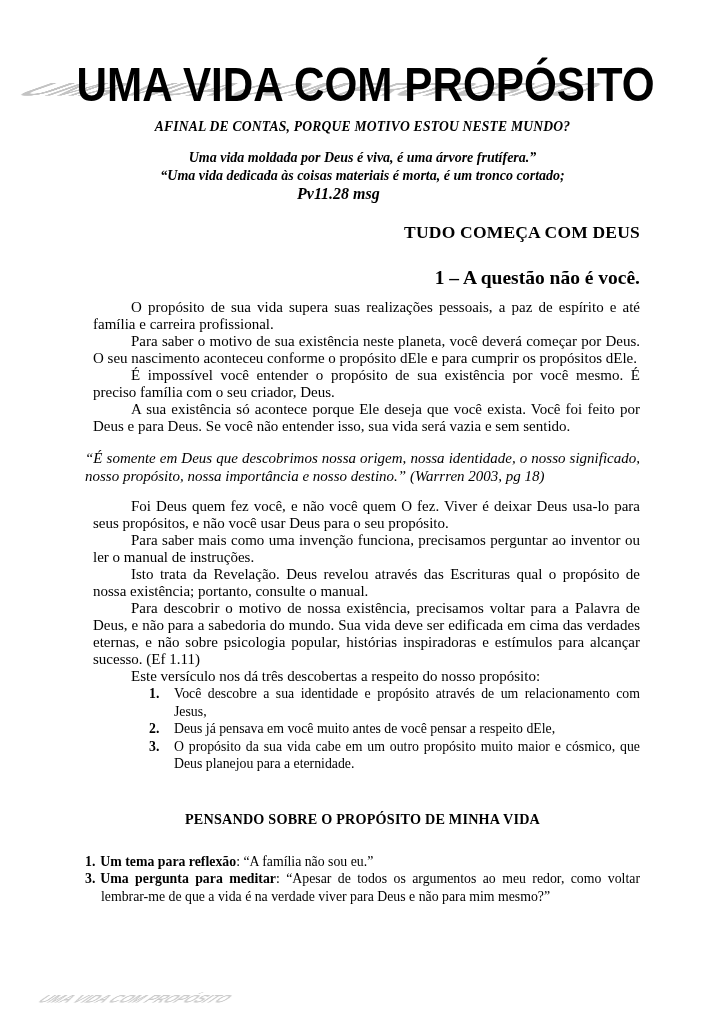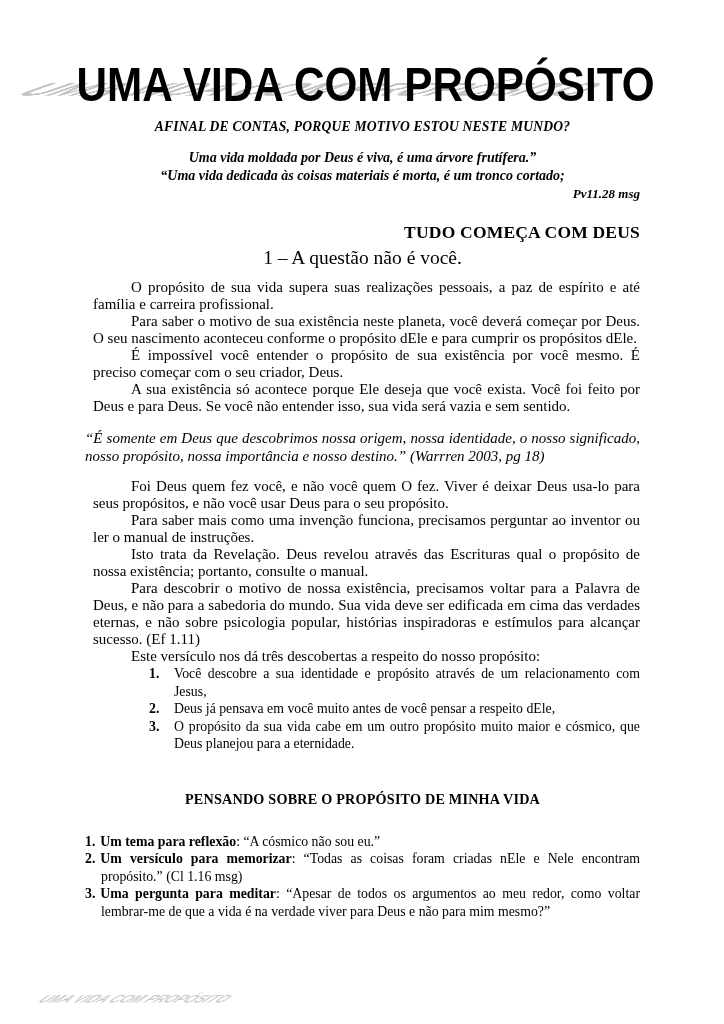--- a/index.html
+++ b/index.html
@@ -38,30 +38,30 @@
     filter:blur(.4px);
   }
   .subtitle {
     margin-top:8px;
     font-size:13.6px; font-weight:bold; font-style:italic;
     text-align:center; letter-spacing:.2px;
   }
   .epigraph { margin-top:14px; font-weight:bold; font-style:italic; font-size:14px; line-height:18px; text-align:center; }
   .epigraph-ref {
     margin-left:212px;
-    font-weight:bold; font-style:italic; font-size:13px; line-height:18px;
-    text-align:right;
+    font-weight:bold; font-style:italic; font-size:16px; line-height:18px;
+    text-align:left;
   }
   .section-heading {
     margin-top:19px;
     font-size:17.5px; font-weight:bold; text-align:right; letter-spacing:.2px;
   }
   .chapter-heading {
-    margin-top:4px;
-    font-size:19.5px; font-weight:normal; text-align:center;
+    margin-top:24px;
+    font-size:19.5px; font-weight:bold; text-align:right;
   }
   .body-block { margin-top:10px; }
   .body-block p {
     font-size:15px; line-height:17px;
     text-align:justify; text-indent:38px;margin-left:8px;
   }
   .block-quote {
     margin:15px 0 13px 0;
     font-size:15px; line-height:17.5px;
     font-style:italic; text-align:justify;
@@ -112,21 +112,21 @@
   </div>
   <div class="epigraph-ref">Pv11.28 msg</div>
 
   <div class="section-heading">TUDO COMEÇA COM DEUS</div>
 
   <div class="chapter-heading">1 – A questão não é você.</div>
 
   <div class="body-block">
     <p>O propósito de sua vida supera suas realizações pessoais, a paz de espírito e até família e carreira profissional.</p>
     <p>Para saber o motivo de sua existência neste planeta, você deverá começar por Deus. O seu nascimento aconteceu conforme o propósito dEle e para cumprir os propósitos dEle.</p>
-    <p>É impossível você entender o propósito de sua existência por você mesmo. É preciso começar com o seu criador, Deus.</p>
+    <p>É impossível você entender o propósito de sua existência por você mesmo. É preciso família com o seu criador, Deus.</p>
     <p>A sua existência só acontece porque Ele deseja que você exista. Você foi feito por Deus e para Deus. Se você não entender isso, sua vida será vazia e sem sentido.</p>
   </div>
 
   <div class="block-quote">“É somente em Deus que descobrimos nossa origem, nossa identidade, o nosso significado, nosso propósito, nossa importância e nosso destino.” (Warrren 2003, pg 18)</div>
 
   <div class="body-block" style="margin-top:0;">
     <p>Foi Deus quem fez você, e não você quem O fez. Viver é deixar Deus usa-lo para seus propósitos, e não você usar Deus para o seu propósito.</p>
     <p>Para saber mais como uma invenção funciona, precisamos perguntar ao inventor ou ler o manual de instruções.</p>
     <p>Isto trata da Revelação. Deus revelou através das Escrituras qual o propósito de nossa existência; portanto, consulte o manual.</p>
     <p>Para descobrir o motivo de nossa existência, precisamos voltar para a Palavra de Deus, e não para a sabedoria do mundo. Sua vida deve ser edificada em cima das verdades eternas, e não sobre psicologia popular, histórias inspiradoras e estímulos para alcançar sucesso. (Ef 1.11)</p>
@@ -144,20 +144,19 @@
     </div>
     <div class="d-item">
       <span class="d-num">3.</span>
       <span class="d-txt">O propósito da sua vida cabe em um outro propósito muito maior e cósmico, que Deus planejou para a eternidade.</span>
     </div>
   </div>
 
   <div class="reflection-heading">PENSANDO SOBRE O PROPÓSITO DE MINHA VIDA</div>
 
   <div class="r-list">
-    <p class="r-item"><span class="r-num">1.</span><span class="r-label">Um tema para reflexão</span><span>: “A cósmico não sou eu.”</span></p>
-    <p class="r-item"><span class="r-num">2.</span><span class="r-label">Um versículo para memorizar</span><span>: “Todas as coisas foram criadas nEle e Nele encontram propósito.” (Cl 1.16 msg)</span></p>
+    <p class="r-item"><span class="r-num">1.</span><span class="r-label">Um tema para reflexão</span><span>: “A família não sou eu.”</span></p>
     <p class="r-item"><span class="r-num">3.</span><span class="r-label">Uma pergunta para meditar</span><span>: “Apesar de todos os argumentos ao meu redor, como voltar lembrar-me de que a vida é na verdade viver para Deus e não para mim mesmo?”</span></p>
   </div>
 
   <div class="footer-echo">UMA VIDA COM PROPÓSITO</div>
 
 </div>
 
 </body></html>

